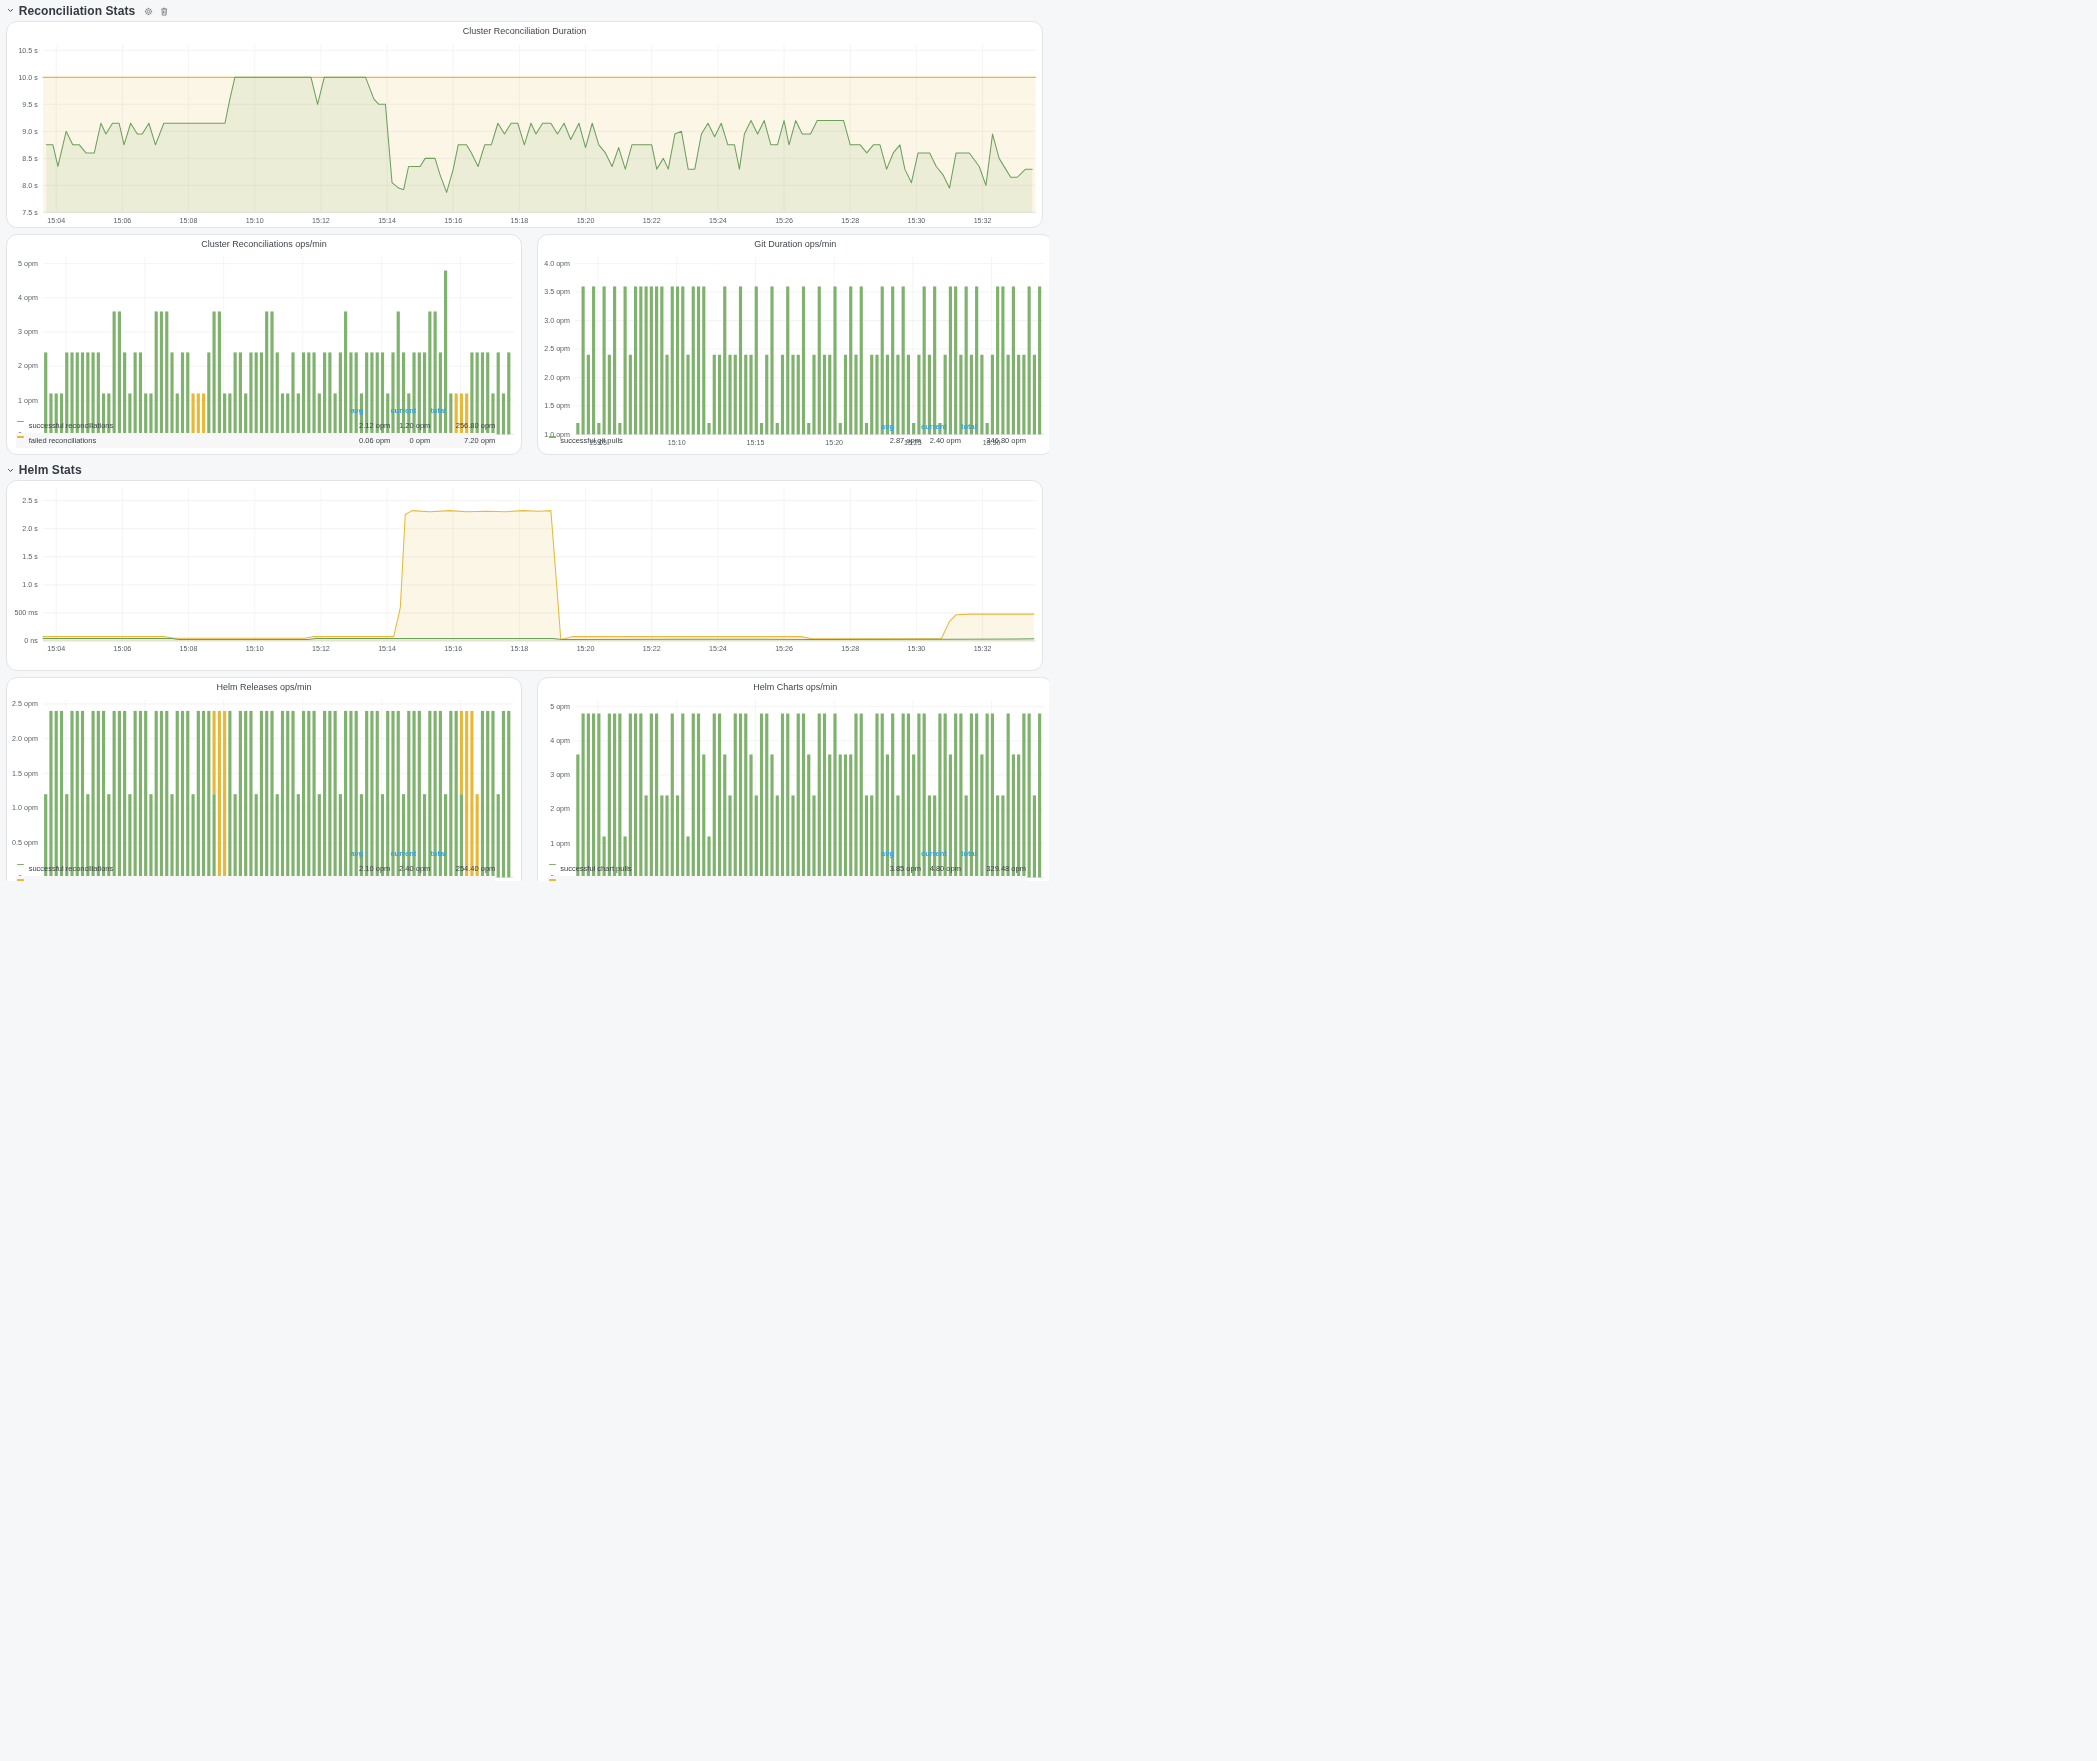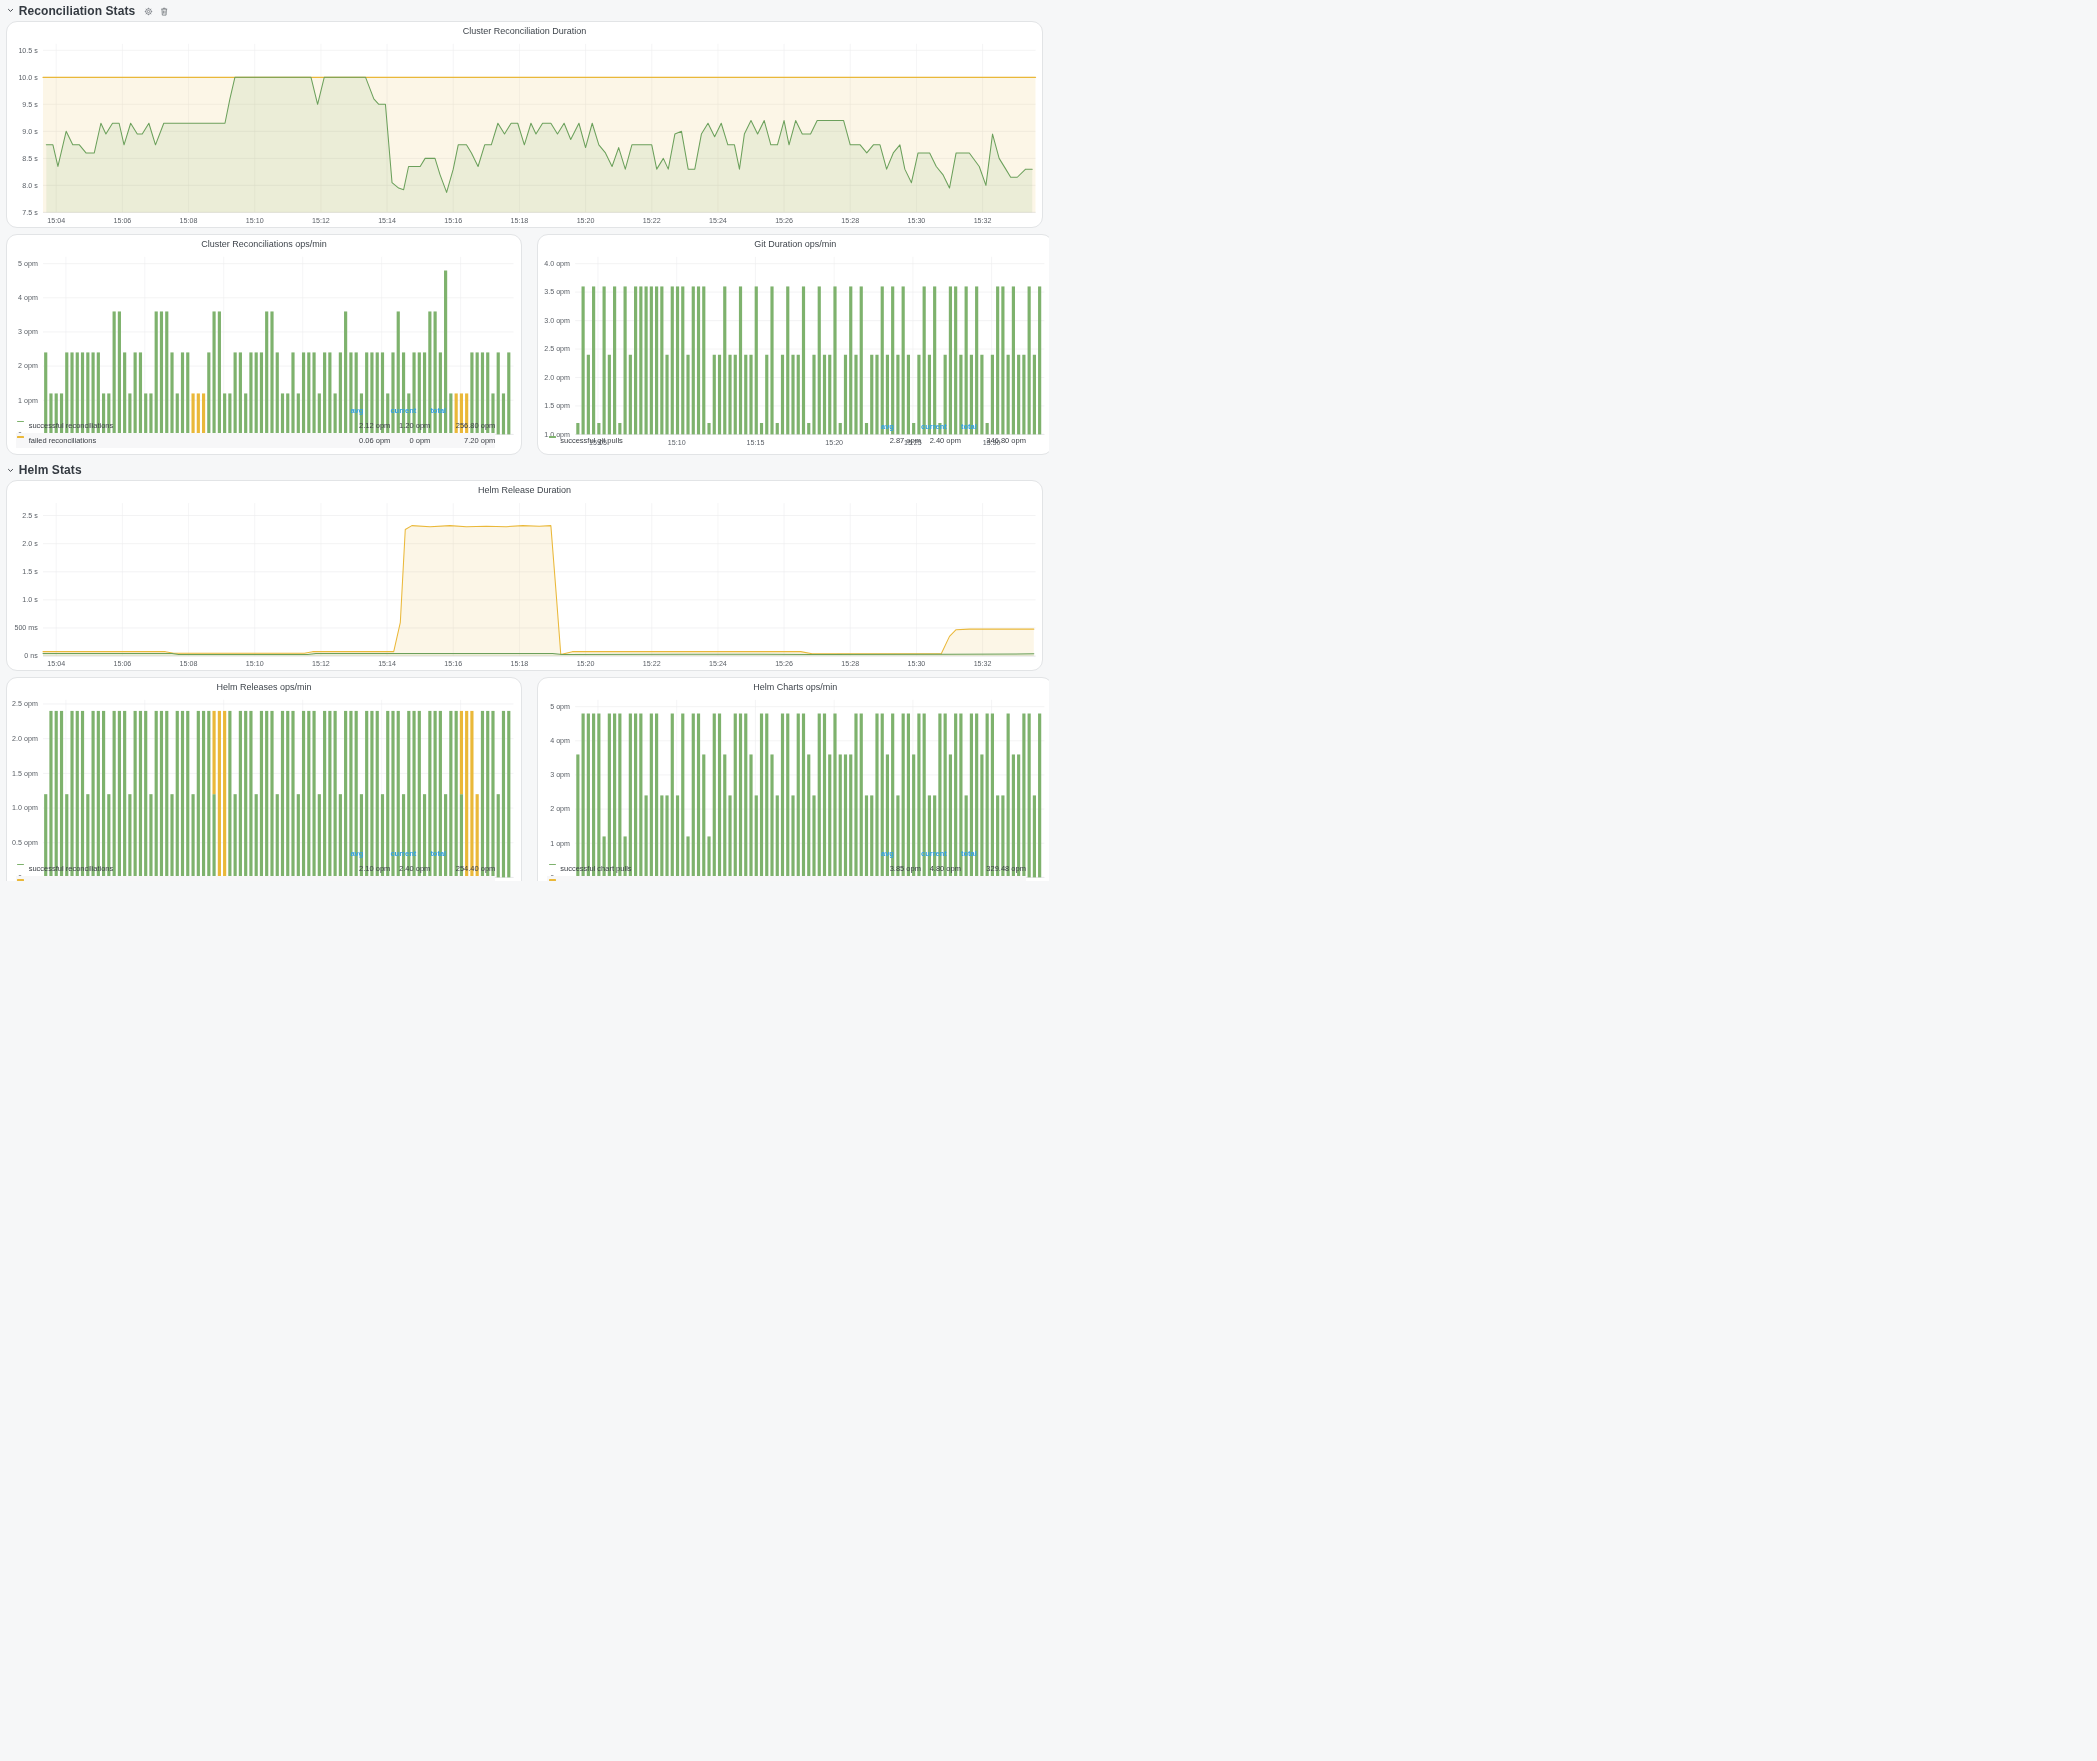--- a/index.html
+++ b/index.html
@@ -403,21 +403,20 @@
   <div class="section-head">
     <span class="ico">
       <svg width="7.1" height="7.1" viewBox="0 0 12 12">
           <path d="M2.5 4l3.5 3.5L9.5 4" fill="none" stroke="#3c4147" stroke-width="1.6" stroke-linecap="round"></path>
         </svg>
     </span>
     <span class="section-title">Helm Stats</span>
   </div>
 
   <div class="panel full" id="panel-3">
-    <div class="panel-title">Helm Release Duration</div>
     <div class="chart"><svg width="1034" height="173" viewBox="0 0 1595 266">
           <line x1="74.4" x2="74.4" y1="9" y2="245" stroke="#efeff1" stroke-width="1"></line>
           <text x="74.4" y="261" text-anchor="middle">15:04</text>
           <line x1="176.5" x2="176.5" y1="9" y2="245" stroke="#efeff1" stroke-width="1"></line>
           <text x="176.5" y="261" text-anchor="middle">15:06</text>
           <line x1="278.5" x2="278.5" y1="9" y2="245" stroke="#efeff1" stroke-width="1"></line>
           <text x="278.5" y="261" text-anchor="middle">15:08</text>
           <line x1="380.6" x2="380.6" y1="9" y2="245" stroke="#efeff1" stroke-width="1"></line>
           <text x="380.6" y="261" text-anchor="middle">15:10</text>
           <line x1="482.7" x2="482.7" y1="9" y2="245" stroke="#efeff1" stroke-width="1"></line>

